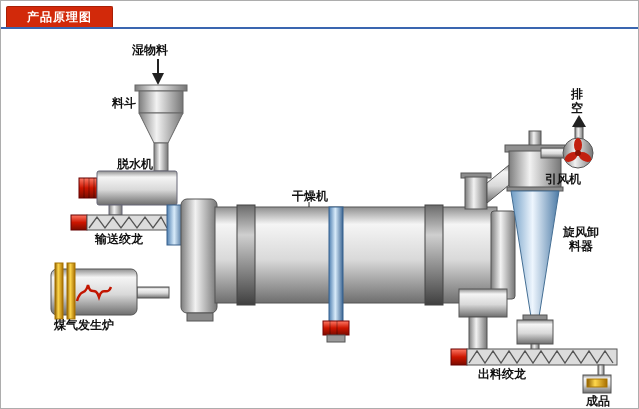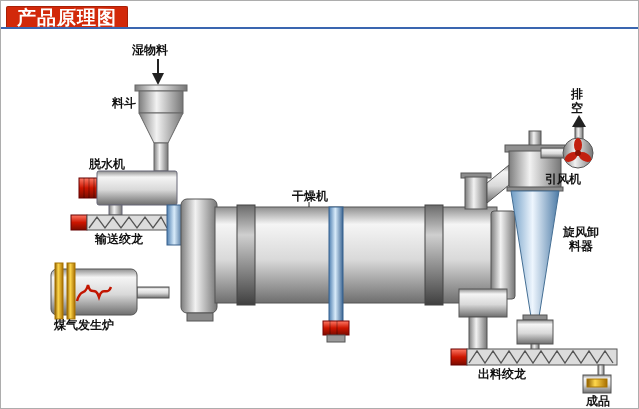--- a/index.html
+++ b/index.html
@@ -6,22 +6,22 @@
   .screen{
     position:relative;width:639px;height:409px;
     background:#ffffff;border:1px solid #adadad;box-sizing:border-box;
     font-family:"DejaVu Sans","Liberation Sans",sans-serif;
     overflow:hidden;
   }
   .title-tab{
     position:absolute;left:5px;top:5px;
     background:#d2290a;color:#ffffff;
     border:1px solid #a81f06;border-bottom:none;border-radius:2px 2px 0 0;
-    font-size:19px;font-weight:bold;line-height:15px;
-    padding:3px 10px;letter-spacing:1px;
+    font-size:12px;font-weight:bold;line-height:15px;
+    padding:3px 20px;letter-spacing:1px;
   }
   .header-line{
     position:absolute;left:0;top:26px;width:639px;height:2px;
     background:#3a66b0;
   }
   .diagram{position:absolute;left:0;top:0;width:639px;height:409px;margin-left:10px;}
   .diagram svg{position:absolute;left:0;top:0;}
   .lbl{
     position:absolute;color:#111;font-size:12px;font-weight:bold;
     line-height:14px;white-space:nowrap;
@@ -180,21 +180,21 @@
       </g>
 
       <g>
         <rect x="572" y="374" width="28" height="18" fill="url(#gV)" stroke="#555"></rect>
         <rect x="576" y="378" width="20" height="8" fill="url(#gYel)" stroke="#a87400"></rect>
       </g>
     </svg>
 
     <div class="lbl" style="left:121px;top:42px">湿物料</div>
     <div class="lbl" style="left:101px;top:95px">料斗</div>
-    <div class="lbl" style="left:78px;top:156px">脱水机</div>
+    <div class="lbl" style="left:106px;top:156px">脱水机</div>
     <div class="lbl" style="left:84px;top:231px">输送绞龙</div>
     <div class="lbl" style="left:43px;top:317px">煤气发生炉</div>
     <div class="lbl" style="left:281px;top:188px">干燥机</div>
     <div class="lbl wrap vent" style="left:560px;top:86px">排空</div>
     <div class="lbl" style="left:534px;top:171px">引风机</div>
     <div class="lbl wrap cyc" style="left:551px;top:224px">旋风卸料器</div>
     <div class="lbl" style="left:467px;top:366px">出料绞龙</div>
     <div class="lbl" style="left:575px;top:393px">成品</div>
   </div>
 

